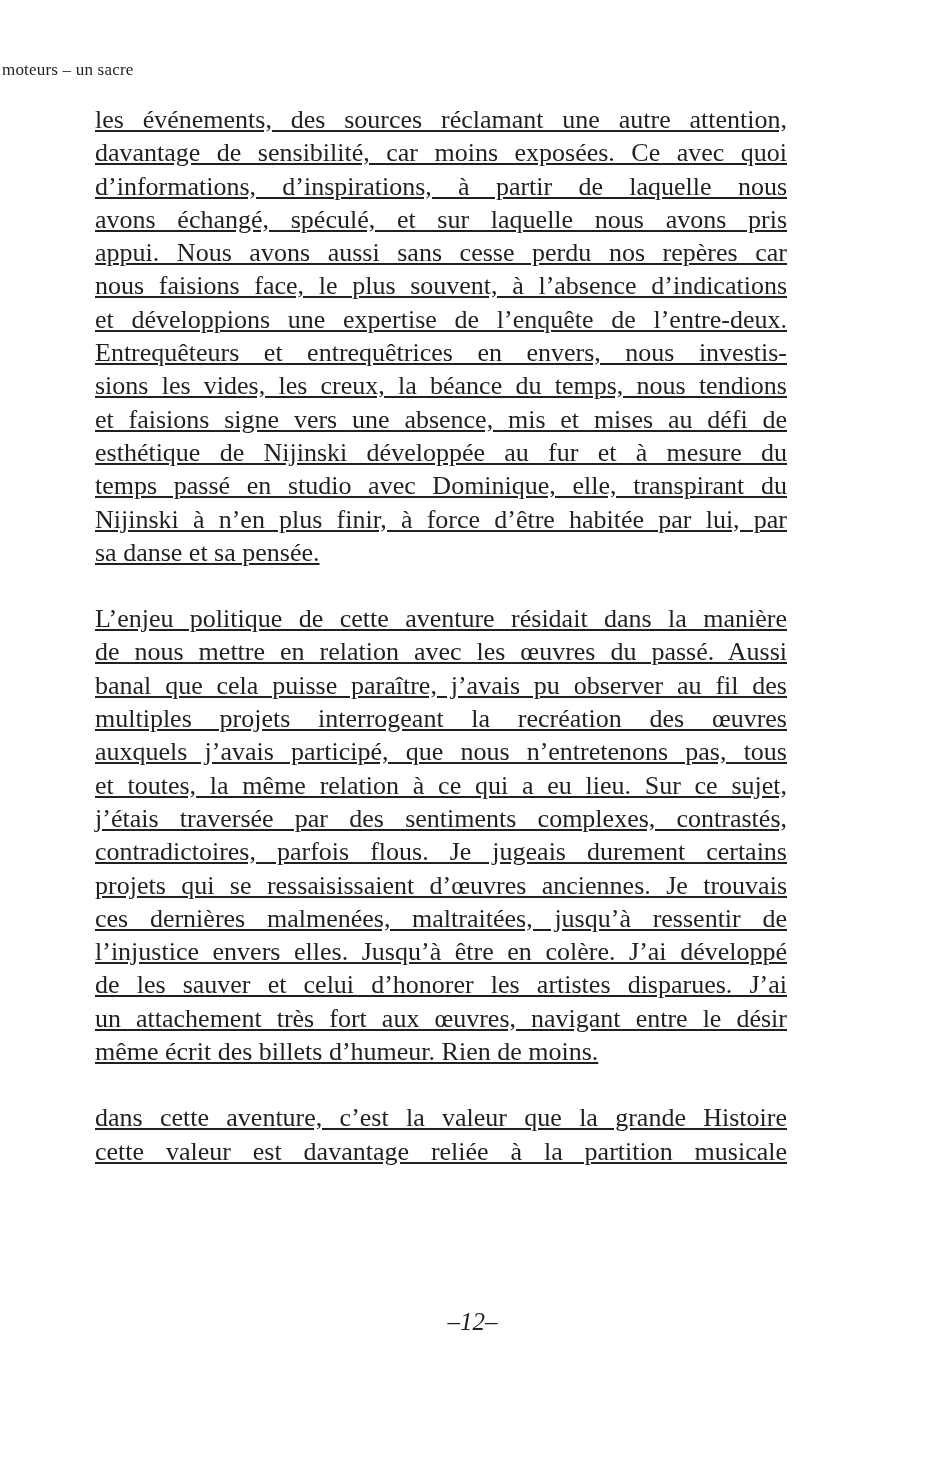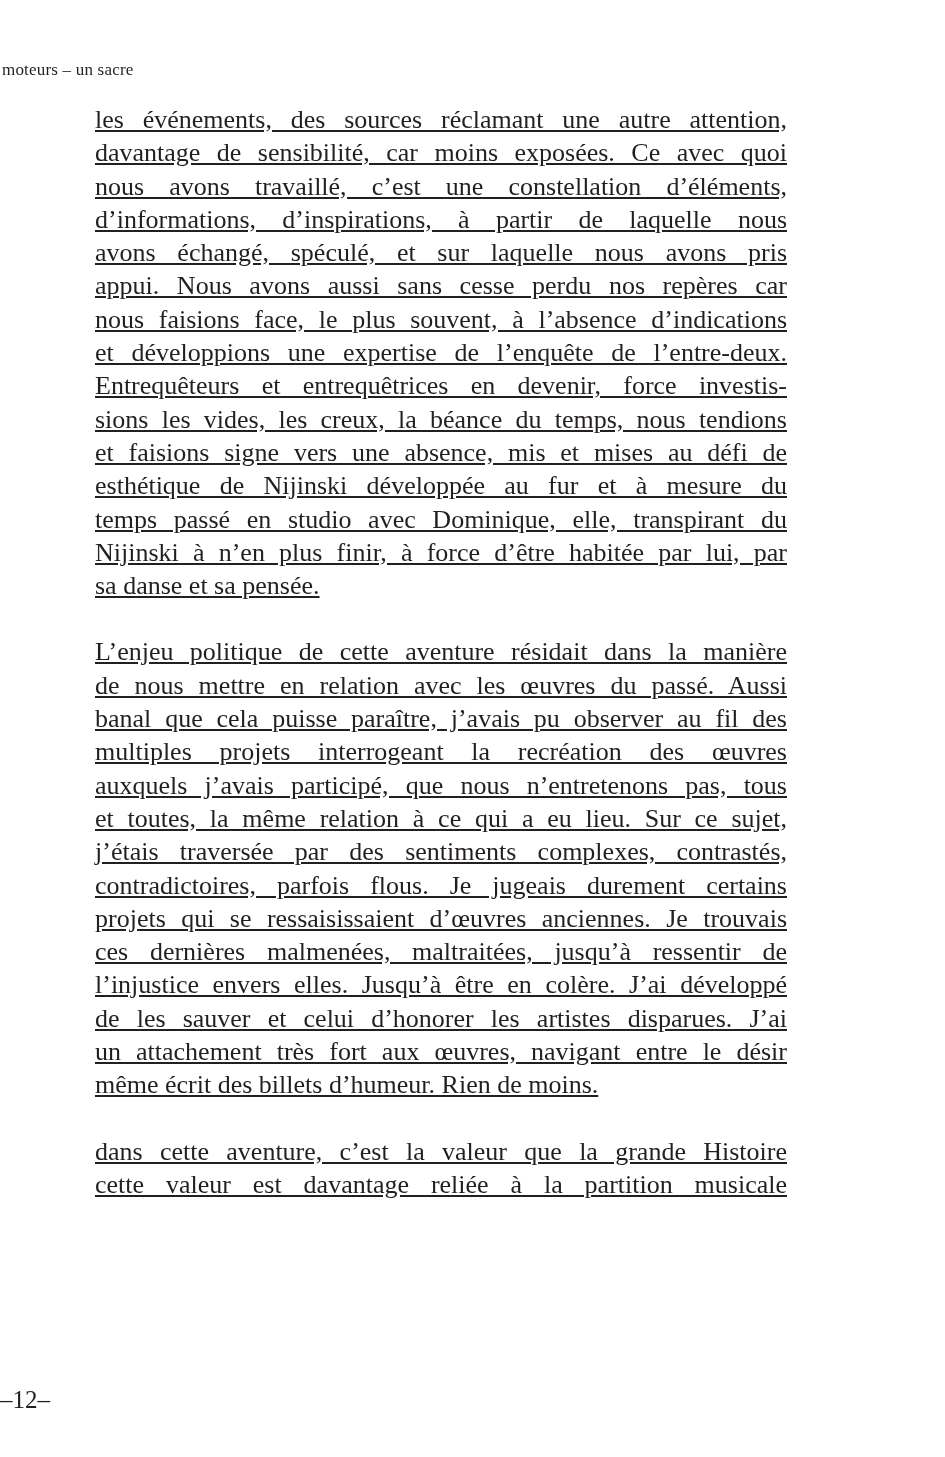--- a/index.html
+++ b/index.html
@@ -48,44 +48,44 @@
       overflow: visible;
     }
     .line.last {
       text-align-last: left;
     }
     .line em {
       font-style: italic;
     }
     .page-number {
       position: absolute;
-      top: 1386px;
+      top: 1308px;
       left: 0;
       width: 945px;
-      text-align: left;
+      text-align: center;
       font-size: 25px;
+      font-style: italic;
     }
   </style>
 </head>
 <body>
 
 <div class="running-header">moteurs – un sacre</div>
 
 <div class="text-block">
 
   <p class="paragraph">
     <span class="line">les événements, des sources réclamant une autre attention,</span>
     <span class="line">davantage de sensibilité, car moins exposées. Ce avec quoi</span>
-    <span class="line">nous avons travaillé, c’est une constellation d’éléments,</span>
     <span class="line">d’informations, d’inspirations, à partir de laquelle nous</span>
     <span class="line">avons échangé, spéculé, et sur laquelle nous avons pris</span>
     <span class="line">appui. Nous avons aussi sans cesse perdu nos repères car</span>
     <span class="line">nous faisions face, le plus souvent, à l’absence d’indications</span>
     <span class="line">et développions une expertise de l’enquête de l’entre-deux.</span>
-    <span class="line">Entrequêteurs et entrequêtrices en devenir, force investis-</span>
+    <span class="line">Entrequêteurs et entrequêtrices en envers, nous investis-</span>
     <span class="line">sions les vides, les creux, la béance du temps, nous tendions</span>
     <span class="line">et faisions signe vers une absence, mis et mises au défi de</span>
     <span class="line">esthétique de Nijinski développée au fur et à mesure du</span>
     <span class="line">temps passé en studio avec Dominique, elle, transpirant du</span>
     <span class="line">Nijinski à n’en plus finir, à force d’être habitée par lui, par</span>
     <span class="line last">sa danse et sa pensée.</span>
   </p>
 
   <p class="paragraph">
     <span class="line">L’enjeu politique de cette aventure résidait dans la manière</span>

